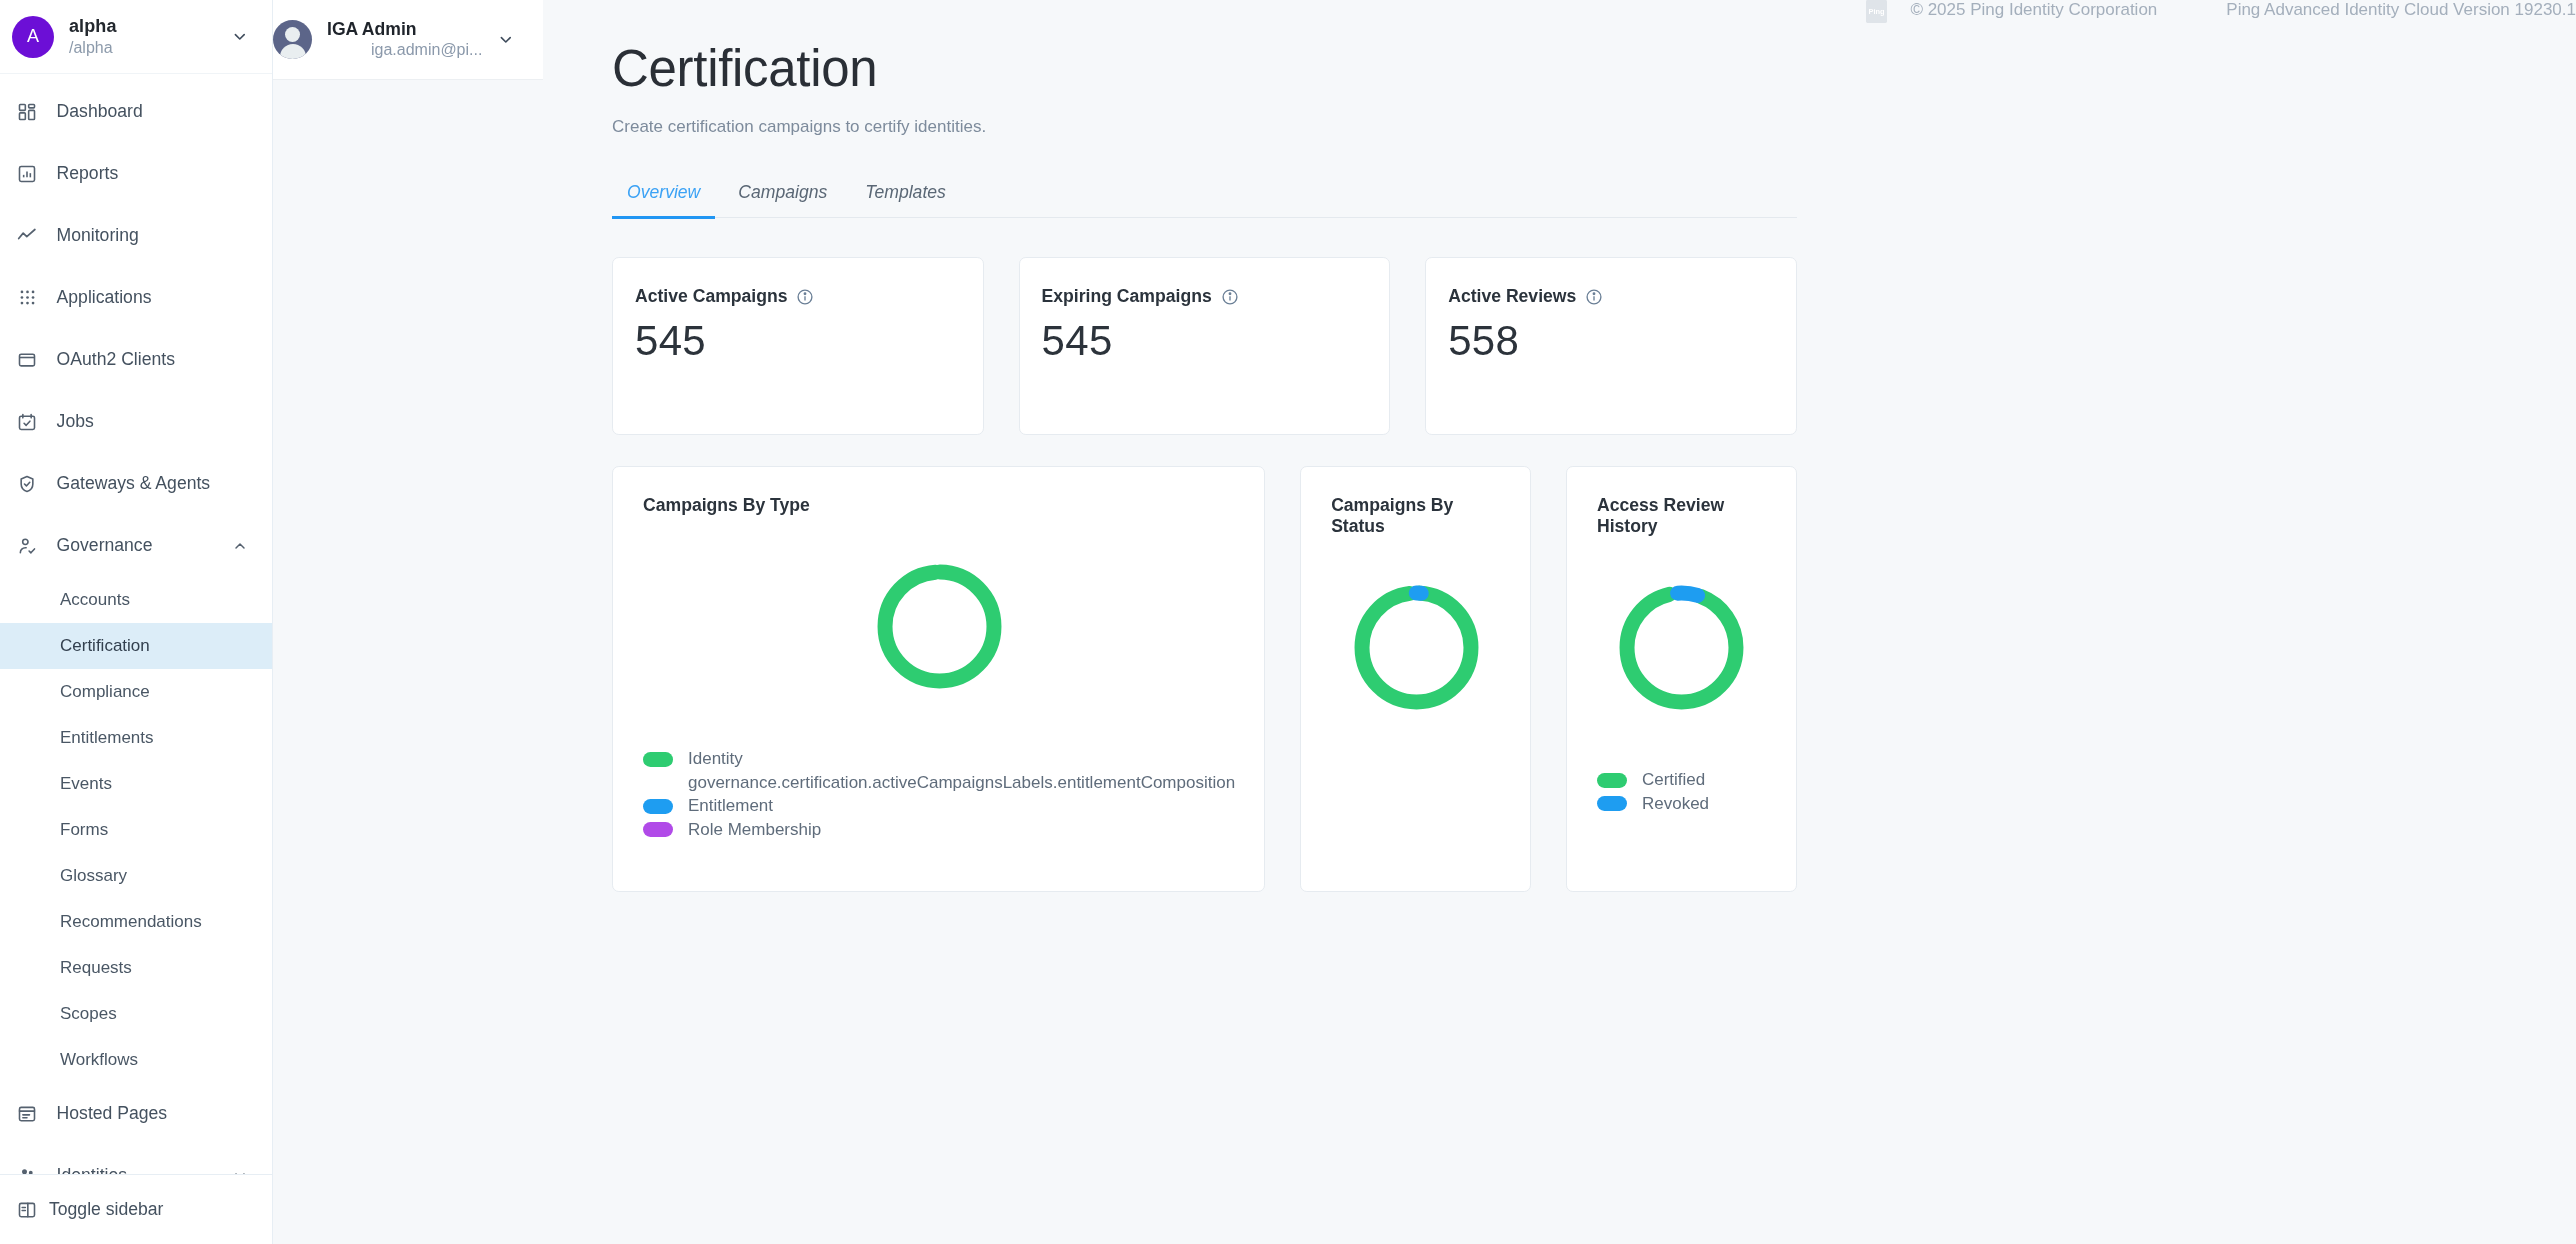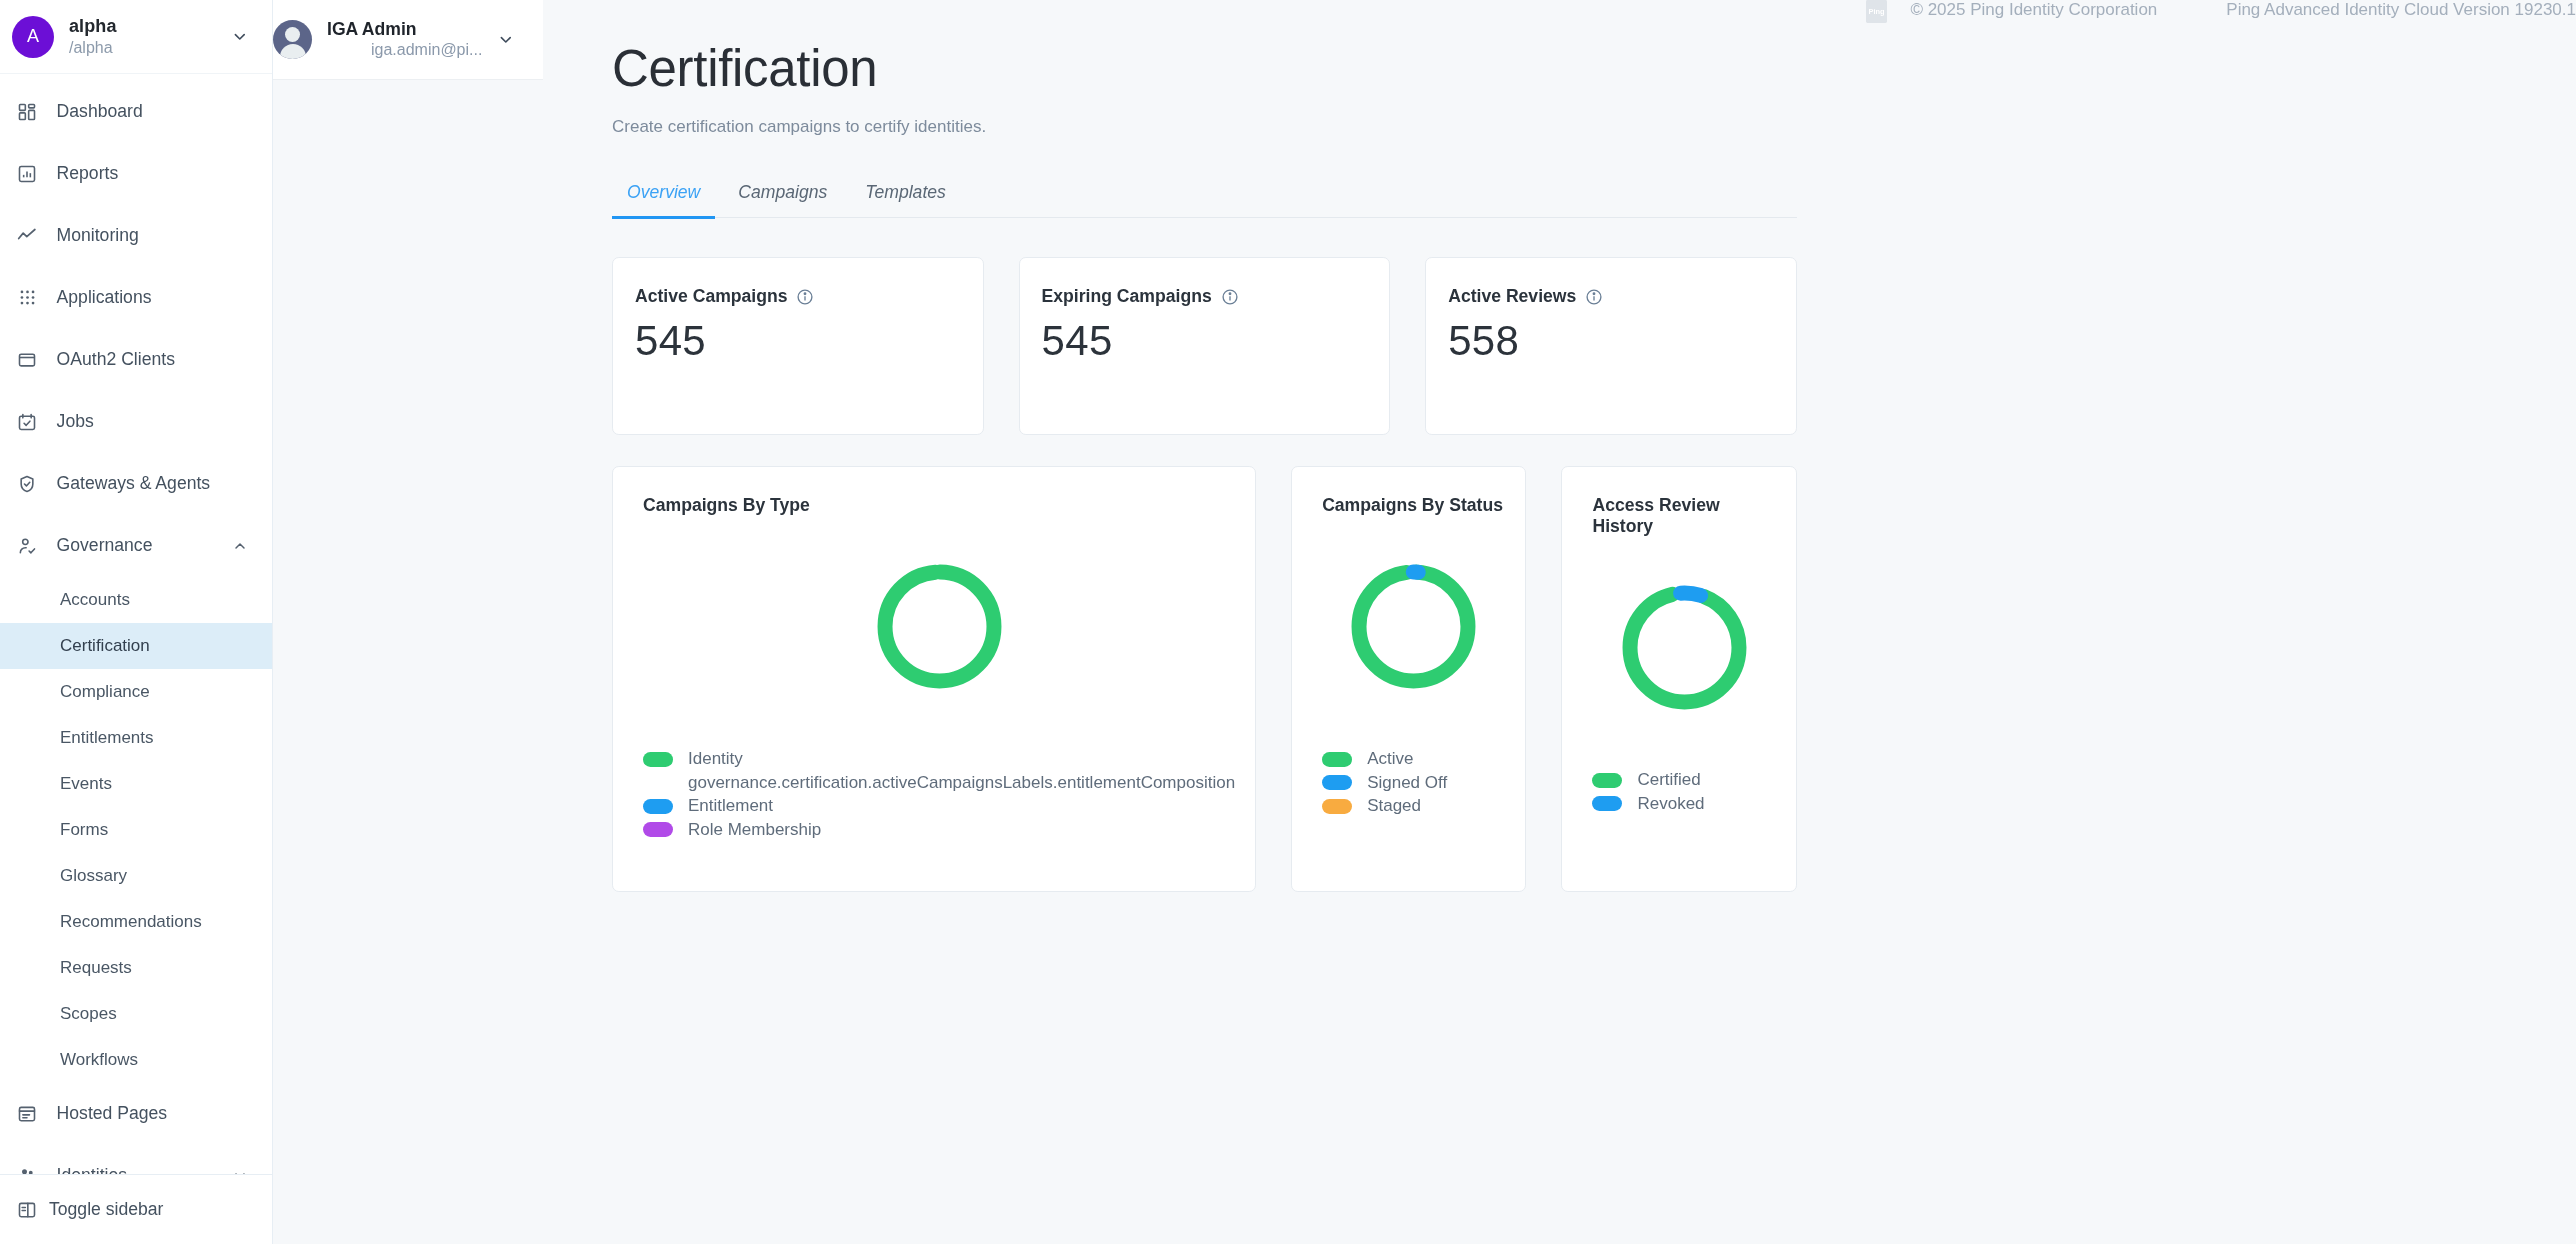--- a/index.html
+++ b/index.html
@@ -96,21 +96,21 @@
   .grid { margin: 39px 41px 0 41px; display: flex; flex-direction: column; gap: 31px; }
   .row { display: flex; gap: 35px; }
   .card {
     flex: 1; background: #fff; border: 0.7px solid #e6ebf0; border-radius: 6.8px;
   }
   .stat-card { height: 178px; padding: 28px 22px; }
   .stat-label { display: flex; align-items: center; gap: 8.8px; font-size: 17.6px; font-weight: 700; color: #2b333c; }
   .info-ico { width: 18px; height: 18px; flex: 0 0 18px; color: #6a7f96; display:flex; }
   .stat-value { font-size: 42px; font-weight: 300; color: #2c333b; margin-top: 9.5px; letter-spacing: 0.3px; }
 
-  .chart-card { height: 426px; padding: 28px 20px 23px 30px; display: flex; flex-direction: column; }
+  .chart-card { height: 426px; padding: 28px 29px 23px 30px; display: flex; flex-direction: column; }
   .chart-title { font-size: 17.6px; font-weight: 700; color: #2b333c; }
   .donut-wrap { height: 189px; display: flex; align-items: center; justify-content: center; margin-top: 16px; }
   .donut { width: 143px; height: 143px; display: block; }
   .legend { margin-top: 26px; display: flex; flex-direction: column; gap: 0; }
   .legend-row { display: flex; align-items: flex-start; gap: 15px; }
   .swatch { width: 30px; height: 15px; border-radius: 7.4px; flex: 0 0 30px; margin-top: 4.7px; }
   .legend-label { font-size: 17px; color: #5f6c7b; line-height: 1.38; }
 
   .footer {
     height: 80px; display: flex; justify-content: center;
@@ -426,34 +426,20 @@
           </div>
 
           <div class="card chart-card">
             <div class="chart-title">Campaigns By Status</div>
             <div class="donut-wrap">
               <svg class="donut" viewBox="0 0 42 42">
                 <circle cx="21" cy="21" r="16" fill="none" stroke="#2ecc71" stroke-width="4.4" stroke-dasharray="97.5 2.9" stroke-dashoffset="24.2" stroke-linecap="round"></circle>
                 <circle cx="21" cy="21" r="16" fill="none" stroke="#1e9df1" stroke-width="4.4" stroke-dasharray="1.5 98.9" stroke-dashoffset="25.2" stroke-linecap="round"></circle>
               </svg>
             </div>
-            <div class="legend">
-              <div class="legend-row">
-                <span class="swatch" style="background:#2ecc71"></span>
-                <span class="legend-label">Active</span>
-              </div>
-              <div class="legend-row">
-                <span class="swatch" style="background:#1e9df1"></span>
-                <span class="legend-label">Signed Off</span>
-              </div>
-              <div class="legend-row">
-                <span class="swatch" style="background:#f8ab40"></span>
-                <span class="legend-label">Staged</span>
-              </div>
-            </div>
           </div>
 
           <div class="card chart-card">
             <div class="chart-title">Access Review History</div>
             <div class="donut-wrap">
               <svg class="donut" viewBox="0 0 42 42">
                 <circle cx="21" cy="21" r="16" fill="none" stroke="#2ecc71" stroke-width="4.4" stroke-dasharray="92 9.4" stroke-dashoffset="20.3" stroke-linecap="round"></circle>
                 <circle cx="21" cy="21" r="16" fill="none" stroke="#1e9df1" stroke-width="4.4" stroke-dasharray="6 95.4" stroke-dashoffset="27.3" stroke-linecap="round"></circle>
               </svg>
             </div>

